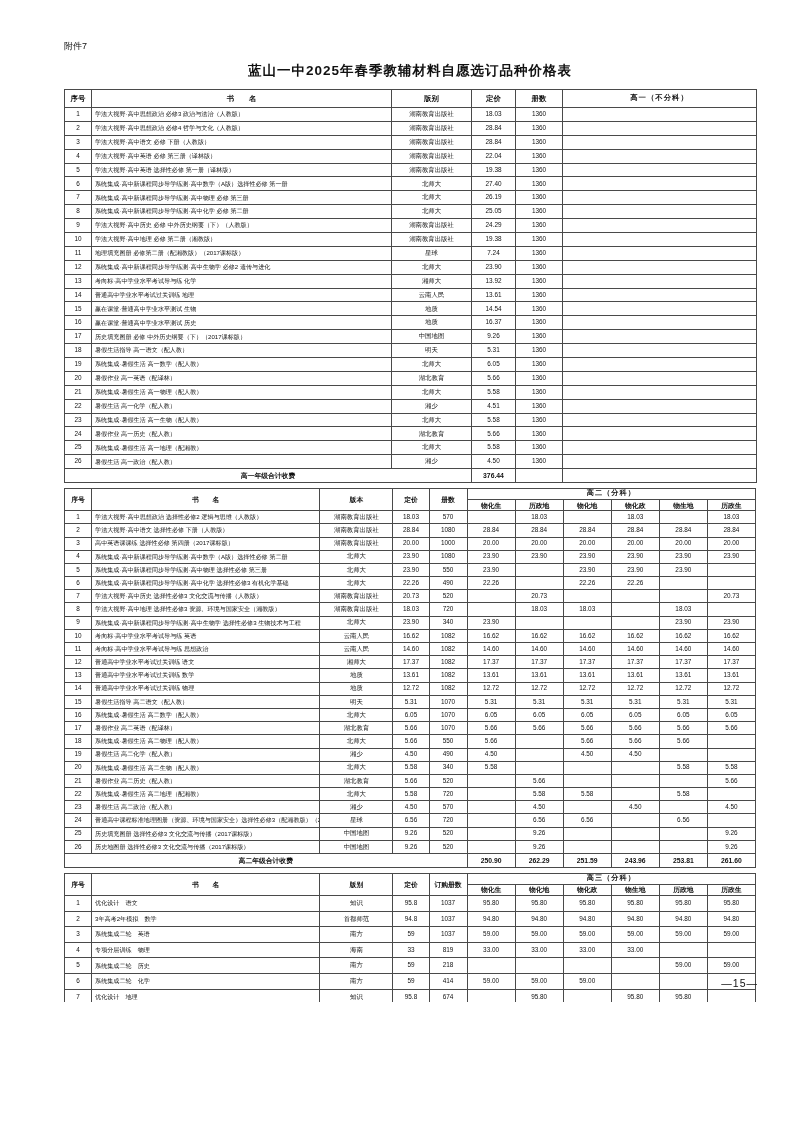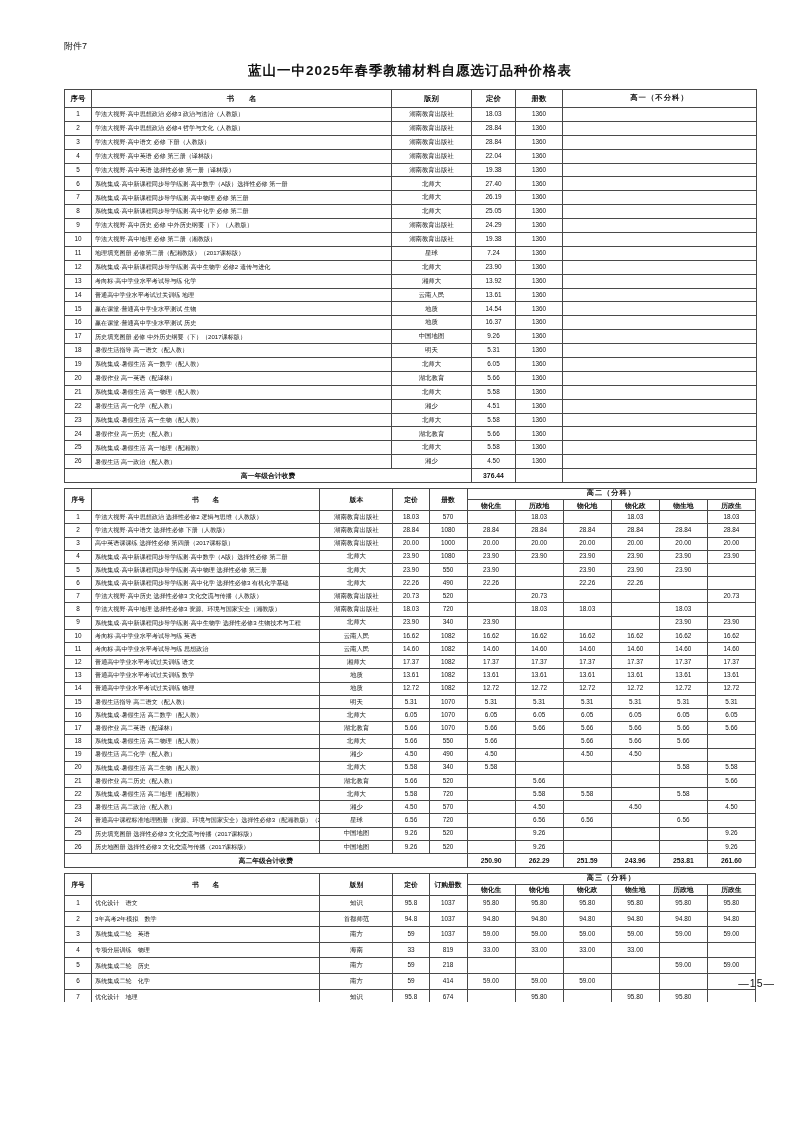--- a/index.html
+++ b/index.html
@@ -13,21 +13,21 @@
         text-align:center;vertical-align:middle;overflow:hidden;white-space:nowrap;}
   th{font-weight:bold;font-size:6.8px;}
   .t1 thead th{height:17px;font-size:7.4px;}
   .t1 tbody td{height:12.9px;}
   .t2 thead th,.t3 thead th{height:10px;}
   .t2 tbody td{height:12.2px;}
   .t3 tbody td{height:14.6px;}
   .group-header{font-size:7.2px;letter-spacing:1px;font-family:Liberation Mono, monospace;}
   .name-cell{text-align:left;padding-left:3px;font-size:6.1px;}
   .total-row td{font-weight:bold;font-size:6.8px;height:13px;}
-  .pagenum{position:absolute;right:18px;bottom:13px;font-size:10.5px;letter-spacing:1px;}
+  .pagenum{position:absolute;right:35px;bottom:13px;font-size:10.5px;letter-spacing:1px;}
 </style>
 </head>
 <body>
 
 <div class="page">
   <div class="content">
 
     <div class="attachment">附件7</div>
     <div class="title">蓝山一中2025年春季教辅材料自愿选订品种价格表</div>
 

